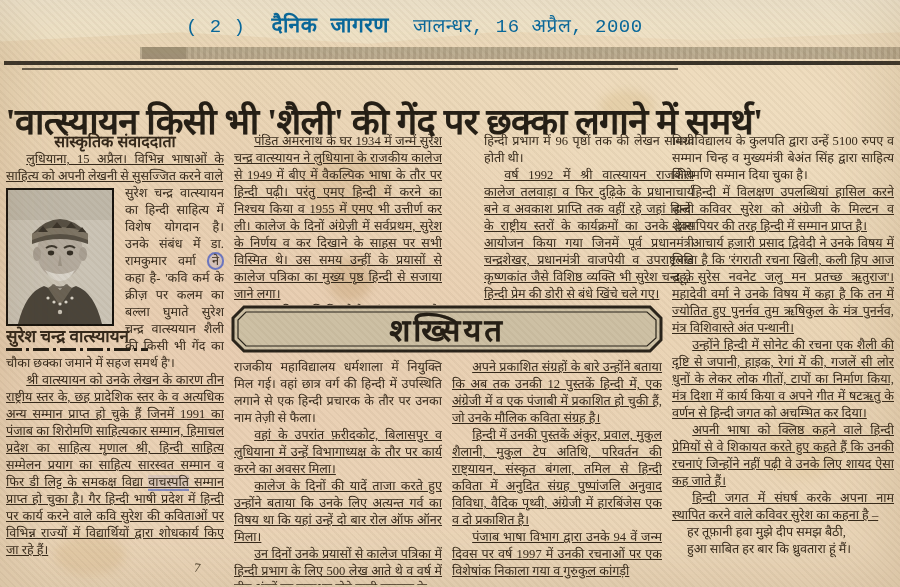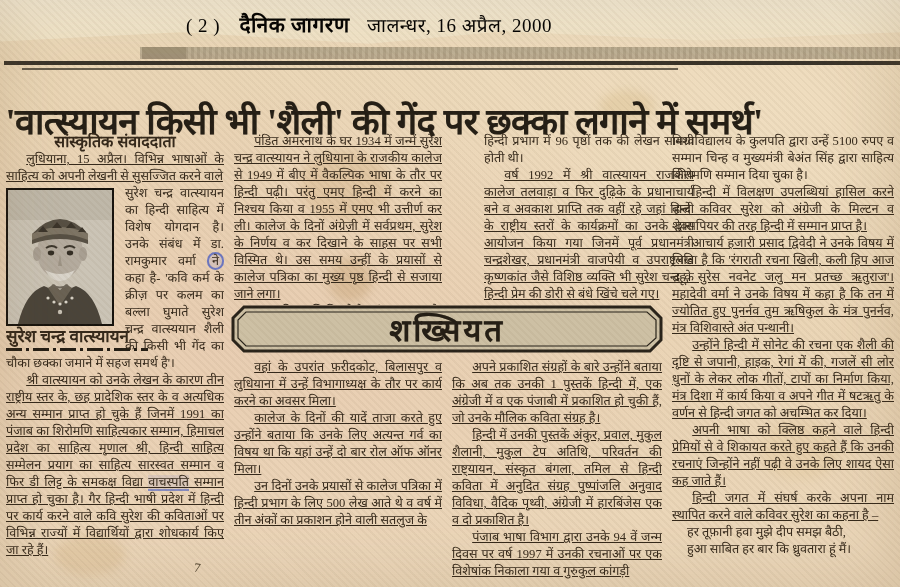--- a/index.html
+++ b/index.html
@@ -19,22 +19,22 @@
   .top-strip{position:absolute;top:0;left:0;width:100%;height:46px;
     background:linear-gradient(180deg,#f7efdb,#f1e4c7);opacity:.85;
     clip-path:polygon(0 0,100% 0,100% 70%,78% 88%,56% 68%,41% 95%,20% 70%,0 90%);}
   .stain{position:absolute;border-radius:50%;filter:blur(5px);pointer-events:none;}
   .st1{left:300px;top:150px;width:90px;height:70px;background:rgba(190,150,95,.22);}
   .st2{left:55px;top:535px;width:70px;height:40px;background:rgba(200,160,100,.20);}
   .st3{left:600px;top:90px;width:55px;height:32px;background:rgba(205,170,110,.25);}
   .st4{left:328px;top:258px;width:44px;height:44px;background:rgba(180,140,85,.28);}
   .st5{left:760px;top:420px;width:80px;height:60px;background:rgba(222,196,150,.30);}
 
-  .masthead{position:absolute;top:10px;left:186px;font-size:19px;color:#000000;
-    letter-spacing:.5px;white-space:nowrap;}
+  .masthead{position:absolute;top:10px;left:186px;font-size:19px;color:#0369a1;
+    letter-spacing:.5px;white-space:nowrap;font-family:Liberation Mono, monospace;}
   .masthead .pg{margin-right:14px;}
   .masthead .paper{font-weight:700;font-size:21px;margin-right:12px;}
   .rule-gray{position:absolute;top:47px;left:140px;right:0;height:12px;opacity:.8;
     background:repeating-linear-gradient(90deg,#b2a58b 0 3px,#a1937a 3px 6px);}
   .rule-gray::before{content:"";position:absolute;left:2px;top:0;width:44px;height:100%;
     background:#8e8168;}
   .rule-dark{position:absolute;top:61px;left:4px;right:0;height:4px;background:#3a342a;}
   .rule-thin{position:absolute;top:68px;left:22px;width:656px;height:2px;
     background:rgba(58,52,42,.75);}
 
@@ -133,32 +133,33 @@
   <p class="ind"><span>श्री वात्स्यायन को उनके लेखन के कारण तीन राष्ट्रीय स्तर के, छह प्रादेशिक स्तर के व अत्यधिक अन्य सम्मान प्राप्त हो चुके हैं जिनमें 1991 का पंजाब का शिरोमणि साहित्यकार सम्मान, हिमाचल प्रदेश का साहित्य मृणाल श्री, हिन्दी साहित्य सम्मेलन प्रयाग का साहित्य सारस्वत सम्मान व फिर डी लिट्ट के समकक्ष विद्या </span><span class="pen-under">वाचस्पति</span><span> सम्मान प्राप्त हो चुका है। गैर हिन्दी भाषी प्रदेश में हिन्दी पर कार्य करने वाले कवि सुरेश की कविताओं पर विभिन्न राज्यों में विद्यार्थियों द्वारा शोधकार्य किए जा रहे हैं।</span></p>
 </div>
 <div class="footnote">7</div>
 
 <div class="col" id="col2a">
   <p class="ind">पंडित अमरनाथ के घर 1934 में जन्में सुरेश चन्द्र वात्स्यायन ने लुधियाना के राजकीय कालेज से 1949 में बीए में वैकल्पिक भाषा के तौर पर हिन्दी पढ़ी। परंतु एमए हिन्दी में करने का निश्चय किया व 1955 में एमए भी उत्तीर्ण कर ली। कालेज के दिनों अंग्रेज़ी में सर्वप्रथम, सुरेश के निर्णय व कर दिखाने के साहस पर सभी विस्मित थे। उस समय उन्हीं के प्रयासों से कालेज पत्रिका का मुख्य पृष्ठ हिन्दी से सजाया जाने लगा।</p>
   <p class="ind">एमए की उपाधि मिलने के तुरंत बाद उनको</p>
 </div>
 
 <div class="col" id="col2b">
+  <p>राजकीय महाविद्यालय धर्मशाला में नियुक्ति मिल गई। वहां छात्र वर्ग की हिन्दी में उपस्थिति लगाने से एक हिन्दी प्रचारक के तौर पर उनका नाम तेज़ी से फैला।</p>
   <p class="ind">वहां के उपरांत फ़रीदकोट, बिलासपुर व लुधियाना में उन्हें विभागाध्यक्ष के तौर पर कार्य करने का अवसर मिला।</p>
   <p class="ind">कालेज के दिनों की यादें ताजा करते हुए उन्होंने बताया कि उनके लिए अत्यन्त गर्व का विषय था कि यहां उन्हें दो बार रोल ऑफ ऑनर मिला।</p>
   <p class="ind">उन दिनों उनके प्रयासों से कालेज पत्रिका में हिन्दी प्रभाग के लिए 500 लेख आते थे व वर्ष में तीन अंकों का प्रकाशन होने वाली सतलुज के</p>
 </div>
 
 <div class="col" id="col3a">
   <p>हिन्दी प्रभाग में 96 पृष्ठों तक की लेखन सामग्री होती थी।</p>
   <p class="ind">वर्ष 1992 में श्री वात्स्यायन राजकीय कालेज तलवाड़ा व फिर दुढ़िके के प्रधानाचार्य बने व अवकाश प्राप्ति तक वहीं रहे जहां हिन्दी के राष्ट्रीय स्तरों के कार्यक्रमों का उनके द्वारा आयोजन किया गया जिनमें पूर्व प्रधानमंत्री चन्द्रशेखर, प्रधानमंत्री वाजपेयी व उपराष्ट्रपति कृष्णकांत जैसे विशिष्ठ व्यक्ति भी सुरेश चन्द्र के हिन्दी प्रेम की डोरी से बंधे खिंचे चले गए।</p>
 </div>
 
 <div class="col" id="col3b">
-  <p class="ind">अपने प्रकाशित संग्रहों के बारे उन्होंने बताया कि अब तक उनकी 1 पुस्तकें हिन्दी में, एक अंग्रेजी में व एक पंजाबी में प्रकाशित हो चुकी हैं, जो उनके मौलिक कविता संग्रह है।</p>
+  <p class="ind">अपने प्रकाशित संग्रहों के बारे उन्होंने बताया कि अब तक उनकी 12 पुस्तकें हिन्दी में, एक अंग्रेजी में व एक पंजाबी में प्रकाशित हो चुकी हैं, जो उनके मौलिक कविता संग्रह है।</p>
   <p class="ind">हिन्दी में उनकी पुस्तकें अंकुर, प्रवाल, मुकुल शैलानी, मुकुल टेप अतिथि, परिवर्तन की राष्ट्यायन, संस्कृत बंगला, तमिल से हिन्दी कविता में अनुदित संग्रह पुष्पांजलि अनुवाद विविधा, वैदिक पृथ्वी, अंग्रेजी में हारबिंजेस एक व दो प्रकाशित है।</p>
   <p class="ind">पंजाब भाषा विभाग द्वारा उनके 94 वें जन्म दिवस पर वर्ष 1997 में उनकी रचनाओं पर एक विशेषांक निकाला गया व गुरुकुल कांगड़ी</p>
 </div>
 
 <div class="col" id="col4">
   <p>विश्वविद्यालय के कुलपति द्वारा उन्हें 5100 रुपए व सम्मान चिन्ह व मुख्यमंत्री बेअंत सिंह द्वारा साहित्य शिरोमणि सम्मान दिया चुका है।</p>
   <p class="ind">हिन्दी में विलक्षण उपलब्धियां हासिल करने वाले कविवर सुरेश को अंग्रेजी के मिल्टन व शेक्सपियर की तरह हिन्दी में सम्मान प्राप्त है।</p>
   <p class="ind">आचार्य हजारी प्रसाद द्विवेदी ने उनके विषय में लिखा है कि 'रंगराती रचना खिली, कली हिप आज तहू, सुरेस नवनेट जलु मन प्रतच्छ ऋतुराज'। महादेवी वर्मा ने उनके विषय में कहा है कि तन में ज्योतित हुए पुनर्नव तुम ऋषिकुल के मंत्र पुनर्नव, मंत्र विशिवास्ते अंत पन्थानी।</p>
   <p class="ind">उन्होंने हिन्दी में सोनेट की रचना एक शैली की दृष्टि से जपानी, हाइक, रेगां में की, गजलें सी लोर धुनों के लेकर लोक गीतों, टापों का निर्माण किया, मंत्र दिशा में कार्य किया व अपने गीत में षटऋतु के वर्णन से हिन्दी जगत को अचम्भित कर दिया।</p>
   <p class="ind">अपनी भाषा को क्लिष्ठ कहने वाले हिन्दी प्रेमियों से वे शिकायत करते हुए कहते हैं कि उनकी रचनाएं जिन्होंने नहीं पढ़ी वे उनके लिए शायद ऐसा कह जाते हैं।</p>

